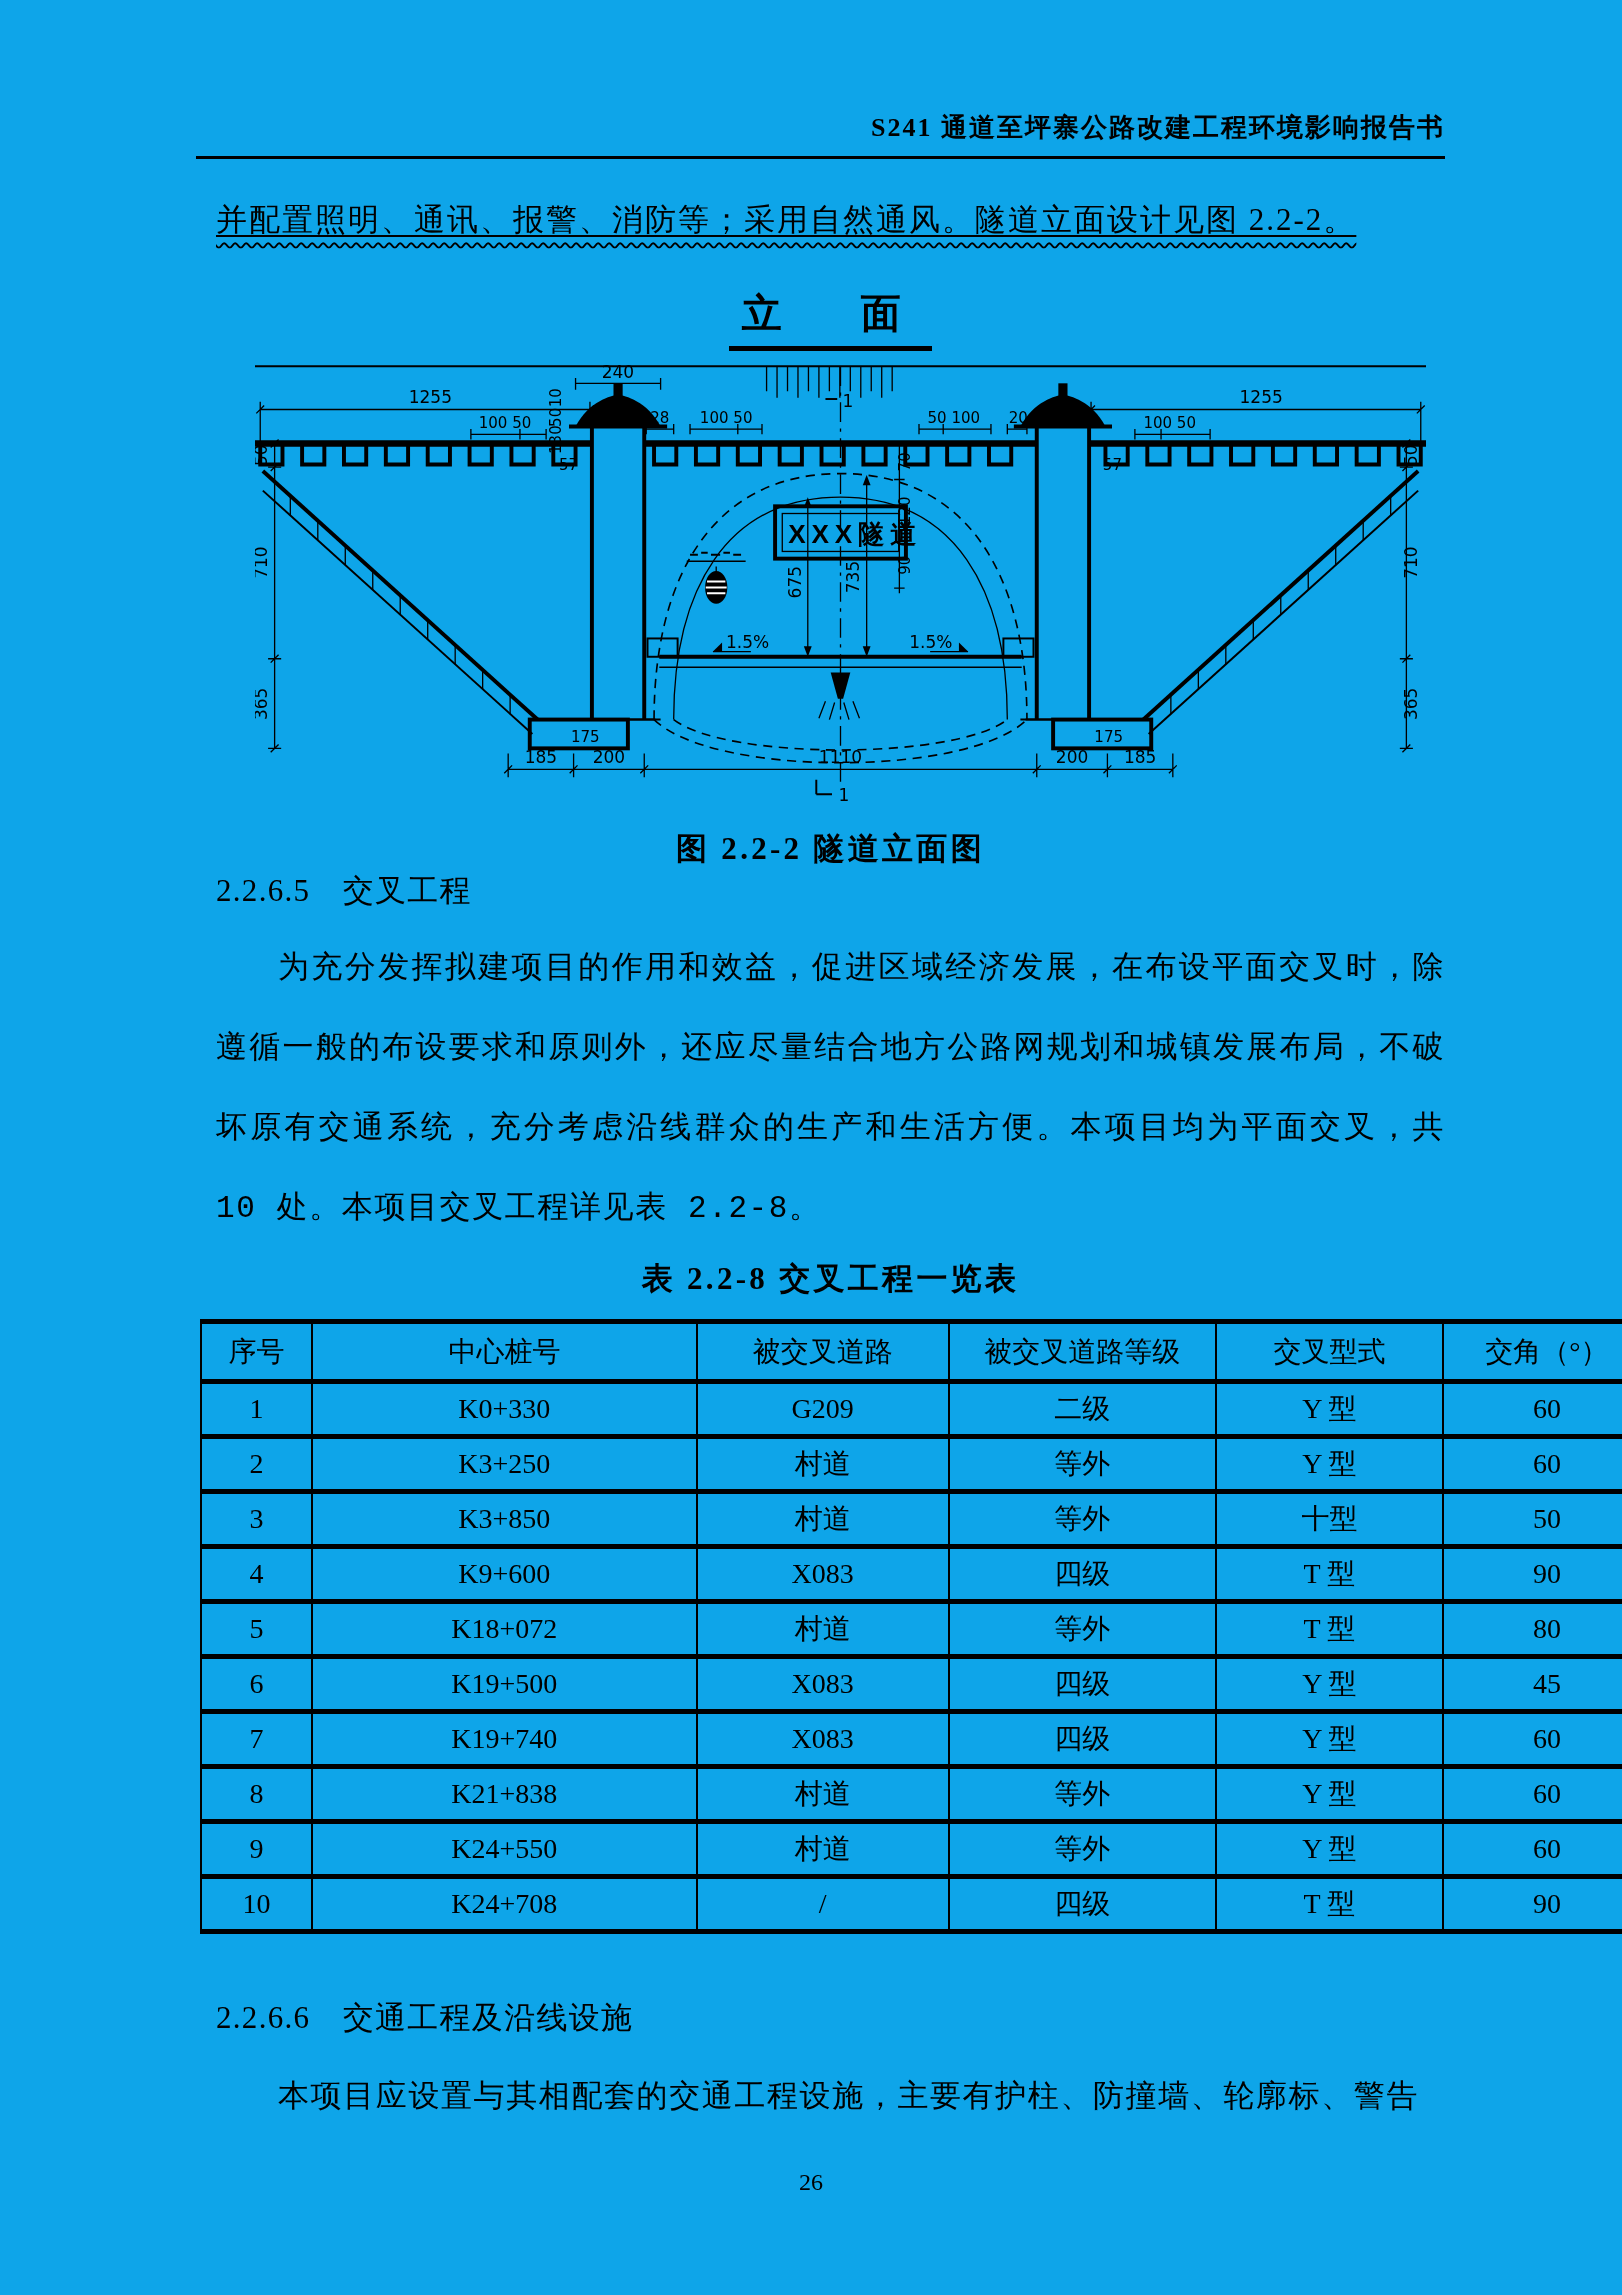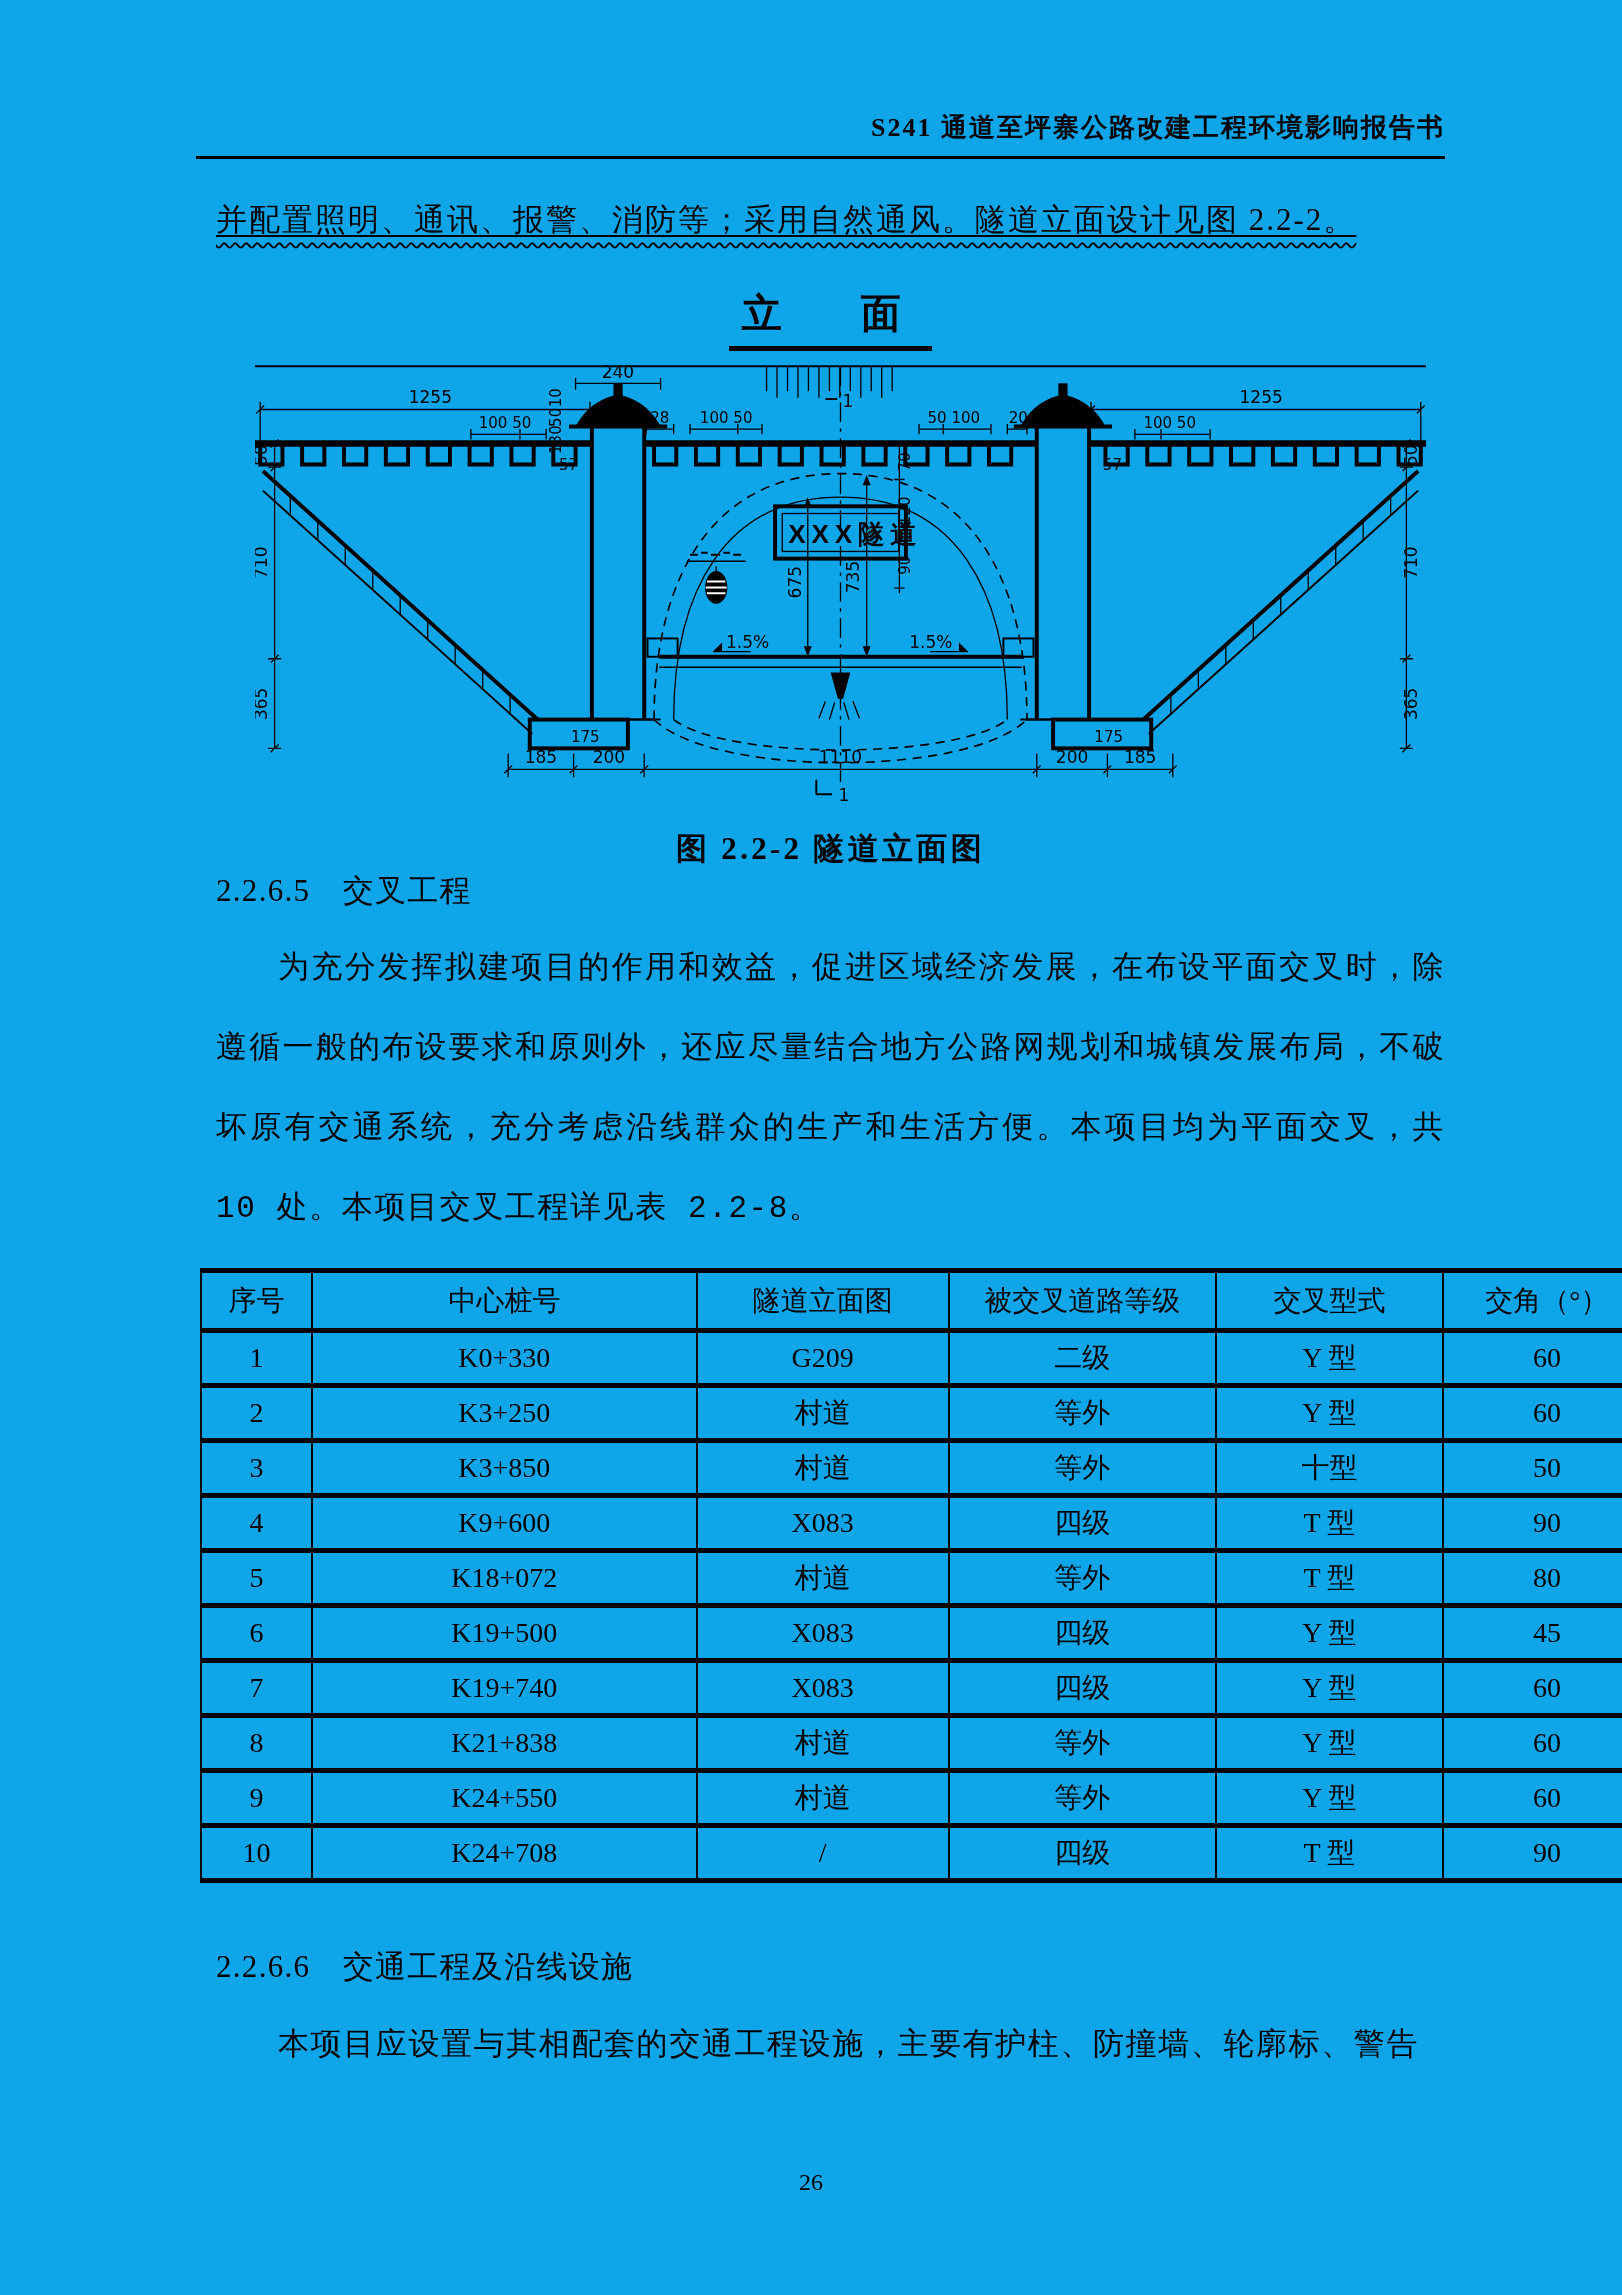--- a/index.html
+++ b/index.html
@@ -239,35 +239,36 @@
         <text class="dtxt" x="892" y="672" font-size="30">1</text>
       </g>
     </svg>
 
     <div class="fig-caption">图 2.2-2 隧道立面图</div>
 
     <div class="sec-heading">2.2.6.5　交叉工程</div>
 
     <p class="body-para">为充分发挥拟建项目的作用和效益，促进区域经济发展，在布设平面交叉时，除遵循一般的布设要求和原则外，还应尽量结合地方公路网规划和城镇发展布局，不破坏原有交通系统，充分考虑沿线群众的生产和生活方便。本项目均为平面交叉，共 10 处。本项目交叉工程详见表 2.2-8。</p>
 
+    <div class="table-caption">表 2.2-8 交叉工程一览表</div>
 
     <table class="xtable">
       <colgroup>
         <col style="width:7.7%">
           <col style="width:26.5%">
           <col style="width:17.4%">
         <col style="width:18.4%">
           <col style="width:15.7%">
           <col style="width:14.3%">
       </colgroup>
       <thead>
         <tr>
           <th>序号</th>
           <th>中心桩号</th>
-          <th>隧道立面图</th>
+          <th>被交叉道路</th>
           <th>被交叉道路等级</th>
           <th>交叉型式</th>
           <th>交角（°）</th>
         </tr>
       </thead>
       <tbody>
         <tr>
           <td>1</td>
           <td>K0+330</td>
           <td>G209</td>

